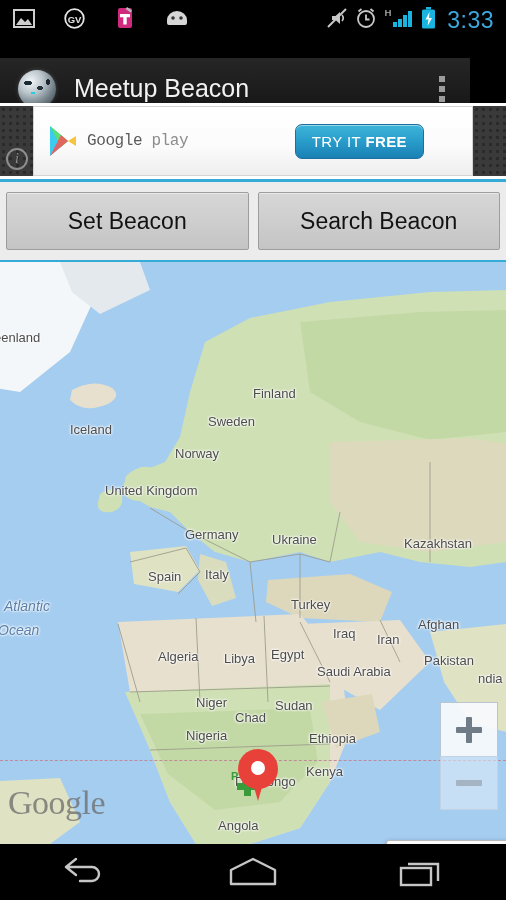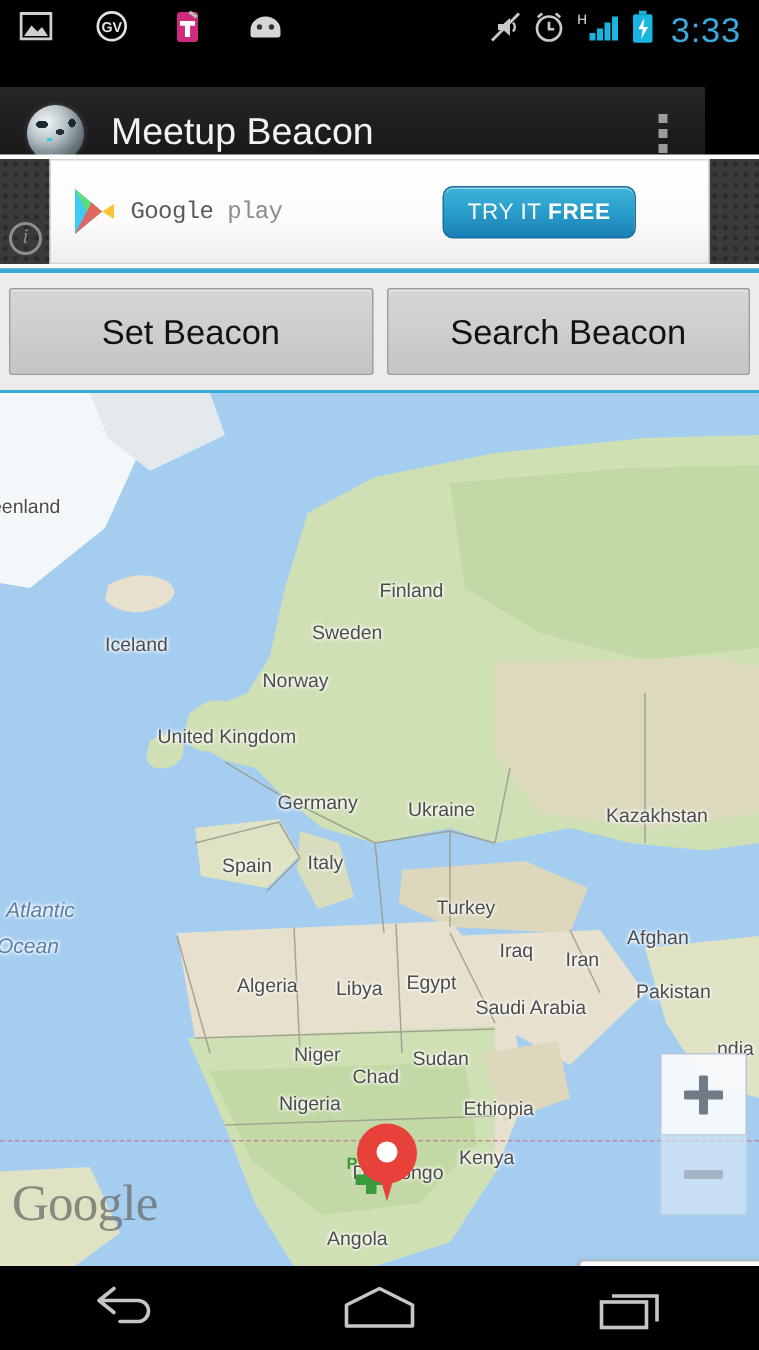--- a/index.html
+++ b/index.html
@@ -317,21 +317,21 @@
         <div class="mlabel" style="left: 185px; top: 265px;">Germany</div>
         <div class="mlabel" style="left: 272px; top: 270px;">Ukraine</div>
         <div class="mlabel" style="left: 404px; top: 274px;">Kazakhstan</div>
         <div class="mlabel" style="left: 148px; top: 307px;">Spain</div>
         <div class="mlabel" style="left: 205px; top: 305px;">Italy</div>
         <div class="mlabel" style="left: 291px; top: 325px; margin-top: 10px;">Turkey</div>
         <div class="mlabel" style="left: 333px; top: 364px;">Iraq</div>
         <div class="mlabel" style="left: 377px; top: 370px;">Iran</div>
         <div class="mlabel" style="left: 424px; top: 391px;">Pakistan</div>
         <div class="mlabel" style="left: 418px; top: 355px;">Afghan</div>
-        <div class="mlabel" style="left: 478px; top: 429px;">ndia</div>
+        <div class="mlabel" style="left: 478px; top: 409px;">ndia</div>
         <div class="mlabel" style="left: 317px; top: 402px;">Saudi Arabia</div>
         <div class="mlabel" style="left: 158px; top: 387px;">Algeria</div>
         <div class="mlabel" style="left: 224px; top: 389px;">Libya</div>
         <div class="mlabel" style="left: 271px; top: 385px;">Egypt</div>
         <div class="mlabel" style="left: 196px; top: 433px;">Niger</div>
         <div class="mlabel" style="left: 235px; top: 448px;">Chad</div>
         <div class="mlabel" style="left: 275px; top: 436px;">Sudan</div>
         <div class="mlabel" style="left: 186px; top: 466px;">Nigeria</div>
         <div class="mlabel" style="left: 309px; top: 469px;">Ethiopia</div>
         <div class="mlabel" style="left: 306px; top: 502px;">Kenya</div>

